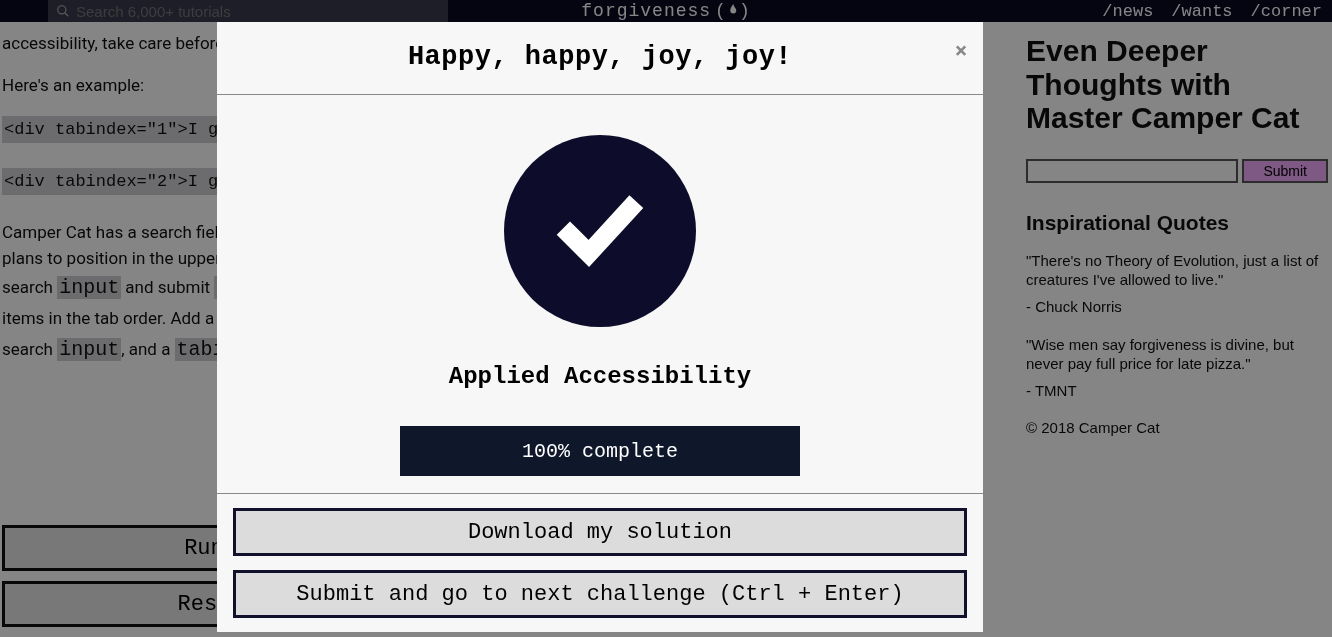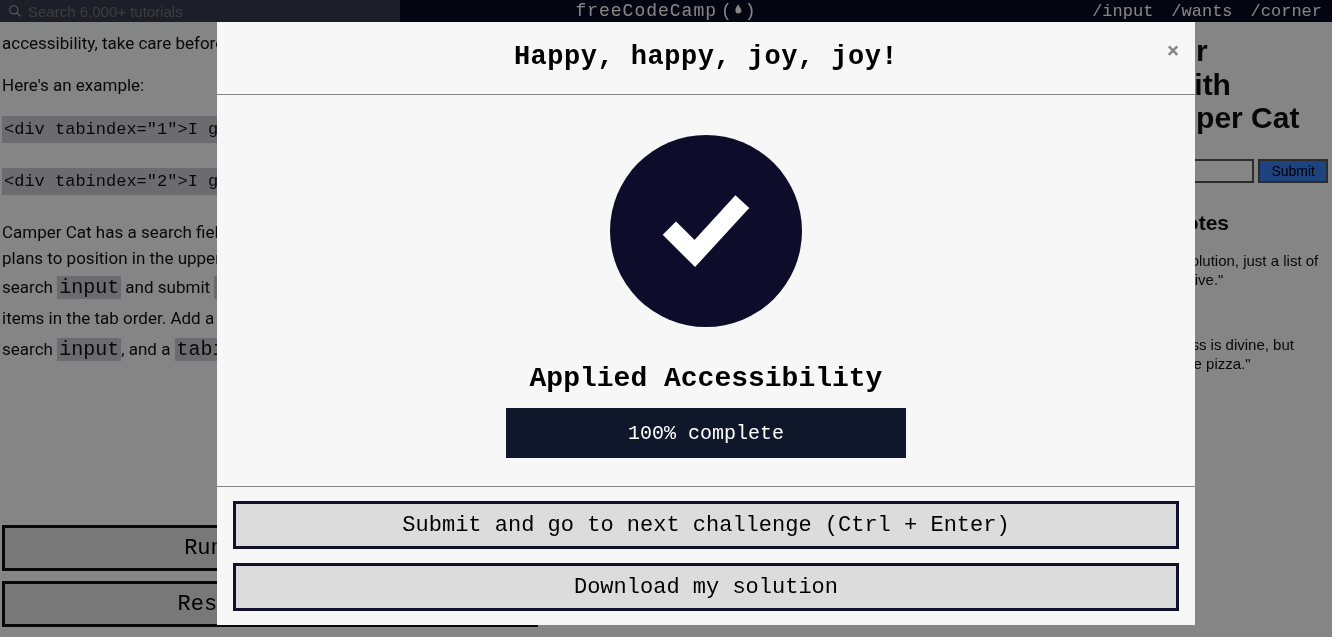--- a/index.html
+++ b/index.html
@@ -1,76 +1,76 @@
 <!DOCTYPE html>
 <html><head>
 <meta charset="utf-8">
 <style>
 * { margin: 0; padding: 0; box-sizing: border-box; }
 body { font-family: -apple-system, "Segoe UI", Roboto, sans-serif; width: 1332px; height: 637px; overflow: hidden; position: relative; background: #fff; }
 
 
 .nav { position: absolute; top: 0; left: 0; right: 0; height: 22px; background: #0a0a23; display: flex; align-items: center; color: #e8e8e8; font-size: 15px; }
-.search-wrap { display: flex; align-items: center; background: #3b3b4f; height: 22px; width: 400px; padding: 0 8px; gap: 6px; color: #aaa; }
+.search-wrap { display: flex; align-items: center; background: #3b3b4f; height: 22px; width: 400px; padding: 0 8px; gap: 6px; color: #aaa; margin-left: 48px; }
 .search-wrap input { background: transparent; border: none; color: #aaa; font-size: 15px; outline: none; flex: 1; }
 .nav-brand { position: absolute; left: 50%; transform: translateX(-50%); font-family: "Courier New", monospace; font-size: 18px; letter-spacing: 1px; color: #fff; display: flex; align-items: center; gap: 4px; }
 .nav-links { margin-left: auto; display: flex; gap: 18px; padding-right: 10px; font-family: "Courier New", monospace; font-size: 17px; color: #fff; }
 .nav-links span { cursor: pointer; }
 
 
 .left { position: absolute; left: 0; top: 22px; width: 540px; bottom: 0; padding: 8px 2px 0 2px; font-size: 17px; line-height: 1.55; color: #111; }
 .left p { margin-bottom: 16px; }
 code.inline { background: #d0d0d5; font-family: "Courier New", monospace; font-size: 20px; padding: 0 2px; }
 pre.codeblock { background: #d0d0d5; font-family: "Courier New", monospace; font-size: 17px; line-height: 1.6; margin-bottom: 24px; display: inline-block; padding: 0 2px; }
 .btn-bar { position: absolute; left: 2px; right: 2px; bottom: 0; }
 .btn-big { width: 100%; height: 46px; background: #e6e6e6; border: 3px solid #111; font-family: "Courier New", monospace; font-size: 22px; margin-bottom: 10px; cursor: pointer; }
 
 
 .right { position: absolute; right: 0; top: 22px; bottom: 0; width: 310px; padding: 12px 4px; font-family: Arial, sans-serif; font-size: 15px; color: #111; }
 .right h1 { font-size: 30px; font-weight: 700; line-height: 1.12; margin-bottom: 24px; }
 .right .search-row { display: flex; gap: 4px; margin-bottom: 28px; }
 .right .search-row input { flex: 1; border: 2px solid #555; height: 24px; }
-.right .search-row button { border: 2px solid #555; background: #3b82f6; padding: 0 11px; font-size: 14px; cursor: pointer; }
+.right .search-row button { border: 2px solid #555; background: #f0abfc; padding: 0 19px; font-size: 14px; cursor: pointer; }
 .right h2 { font-size: 21px; font-weight: 700; margin-bottom: 16px; }
 .right blockquote { margin-bottom: 8px; font-size: 15px; line-height: 1.3; }
 .right .cite { margin-bottom: 20px; font-size: 15px; }
 .right footer { font-size: 15px; margin-top: 20px; }
 
 
 .overlay { position: absolute; inset: 0; background: rgba(0,0,0,0.48); }
-.modal { position: absolute; left: 217px; top: 22px; width: 978px; bottom: 12px; background: #f7f7f7; display: flex; flex-direction: column; }
+.modal { position: absolute; left: 217px; top: 22px; width: 766px; bottom: 5px; background: #f7f7f7; display: flex; flex-direction: column; }
 .modal-head { position: relative; border-bottom: 1px solid #888; padding: 20px 0 22px; text-align: center; }
 .modal-head h2 { font-family: "Courier New", monospace; font-size: 27px; font-weight: 700; letter-spacing: 0.5px; }
 .modal-close { position: absolute; right: 16px; top: 16px; color: #888; font-size: 22px; font-weight: 700; cursor: pointer; }
 .modal-body { flex: 1; display: flex; flex-direction: column; align-items: center; padding-top: 40px; border-bottom: 1px solid #888; }
 .check-circle { width: 192px; height: 192px; border-radius: 50%; background: #0d0d2b; display: flex; align-items: center; justify-content: center; margin-bottom: 36px; }
-.modal-body h3 { font-family: "Courier New", monospace; font-size: 28px; font-weight: 700; margin-bottom: 14px; }
+.modal-body h3 { font-family: "Courier New", monospace; font-size: 24px; font-weight: 700; margin-bottom: 36px; }
 .progress { width: 400px; height: 50px; background: #0f172a; color: #fff; display: flex; align-items: center; justify-content: center; font-family: "Courier New", monospace; font-size: 20px; }
 .modal-foot { padding: 14px 16px; display: flex; flex-direction: column; gap: 14px; }
 .modal-btn { height: 48px; background: #dcdcdc; border: 3px solid #11112b; font-family: "Courier New", monospace; font-size: 22px; cursor: pointer; }
 </style>
 </head>
 <body>
 
 <div class="nav">
   <div class="search-wrap">
     <svg width="14" height="14" viewBox="0 0 24 24" fill="none" stroke="#aaa" stroke-width="2">
         <circle cx="10" cy="10" r="7"></circle>
         <line x1="21" y1="21" x2="15" y2="15"></line>
       </svg>
     <input placeholder="Search 6,000+ tutorials" style="">
   </div>
   <div class="nav-brand">
-    <span>freeCodeCamp</span>
+    <span>forgiveness</span>
     <span>(<svg width="12" height="14" viewBox="0 0 24 24" fill="#fff">
           <path d="M12 2 C8 8 6 10 6 15 a6 6 0 0 0 12 0 C18 10 14 10 12 2 Z"></path>
         </svg>)</span>
   </div>
   <div class="nav-links">
-    <span>/input</span>
+    <span>/news</span>
     <span>/wants</span>
     <span>/corner</span>
   </div>
 </div>
 
 <div class="left">
   <p>accessibility, take care before using it.</p>
   <p>Here's an example:</p>
   <pre class="codeblock">&lt;div tabindex="1"&gt;I get keyboard focus, and I get it first!&lt;/div&gt;</pre><br>
   <pre class="codeblock">&lt;div tabindex="2"&gt;I get keyboard focus, and I get it second!&lt;/div&gt;</pre>
@@ -106,16 +106,16 @@
   <div class="modal-body">
     <div class="check-circle">
       <svg width="110" height="90" viewBox="0 0 24 24" fill="none" stroke="#fff" stroke-width="5" stroke-linecap="square">
           <polyline points="4 13 9 18 20 6"></polyline>
         </svg>
     </div>
     <h3>Applied Accessibility</h3>
     <div class="progress">100% complete</div>
   </div>
   <div class="modal-foot">
+    <button class="modal-btn">Download my solution</button>
     <button class="modal-btn">Submit and go to next challenge (Ctrl + Enter)</button>
-    <button class="modal-btn">Download my solution</button>
   </div>
 </div>
 
 </body></html>

